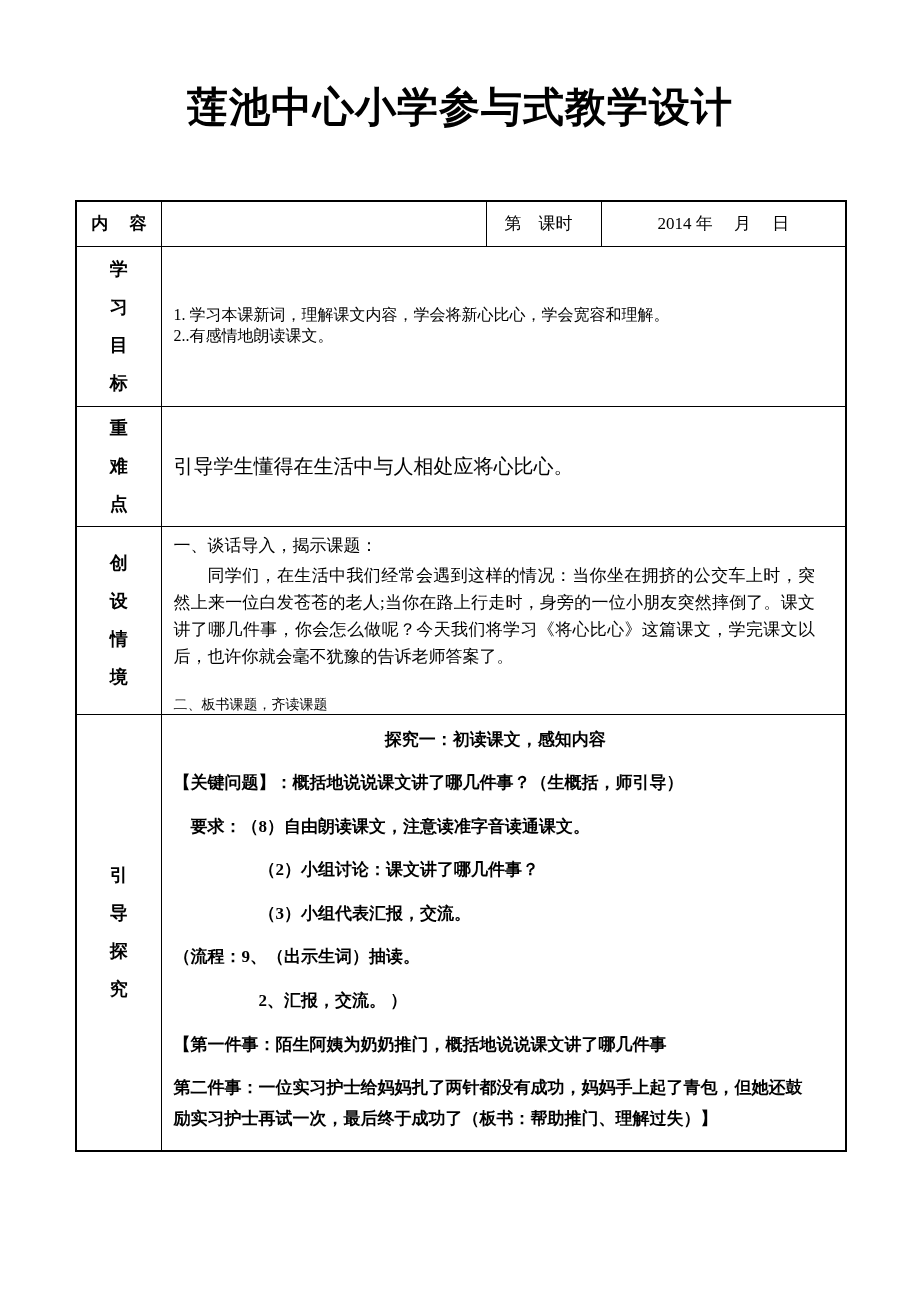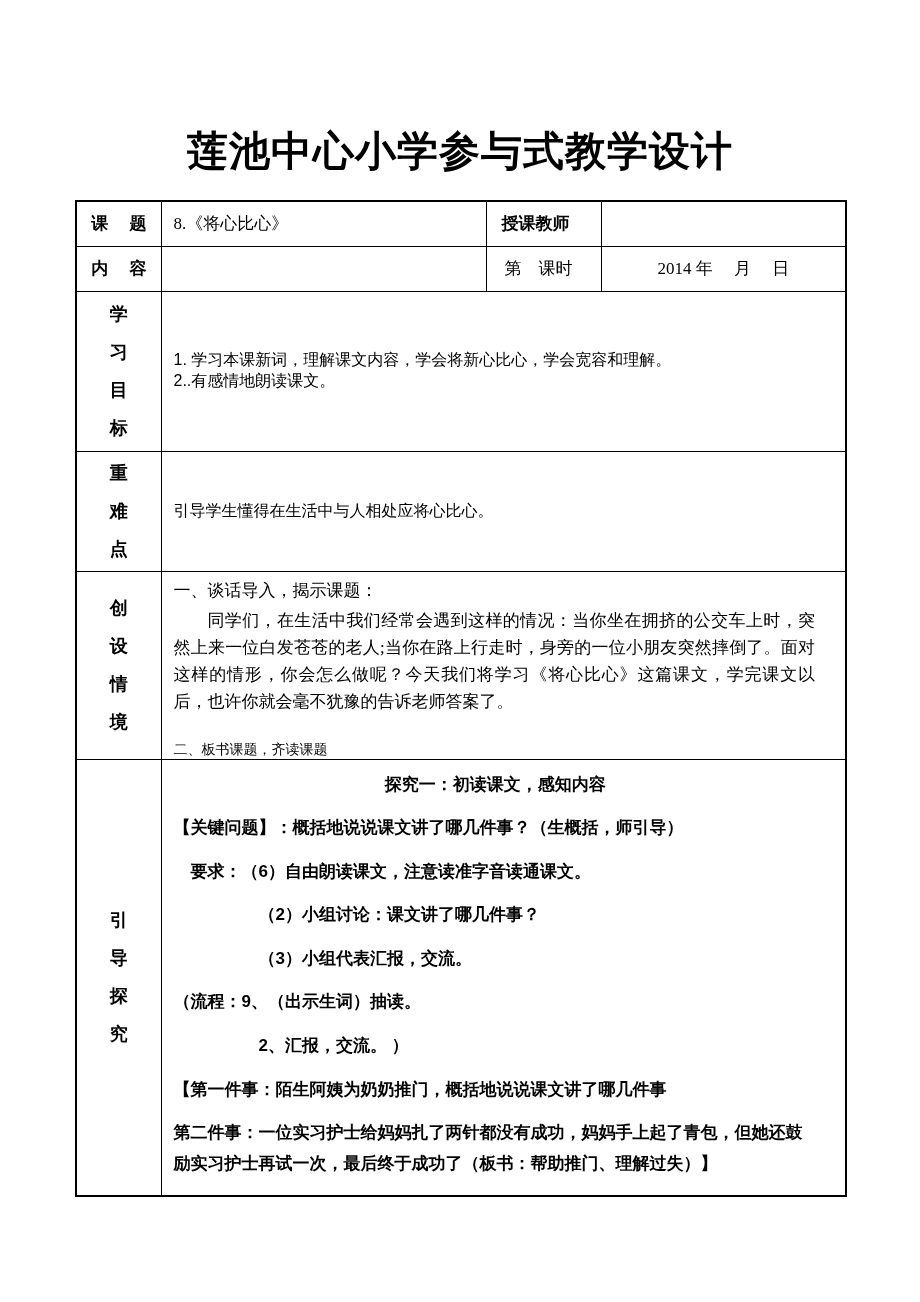--- a/index.html
+++ b/index.html
@@ -15,21 +15,20 @@
   .page-title {
     position: absolute;
     top: 80px;
     left: 0;
     width: 100%;
     text-align: center;
     font-size: 41px;
     font-weight: bold;
     letter-spacing: 1px;
     font-family: "Liberation Serif", serif;
-    margin-top: 44px;
   }
   table.lesson-table {
     position: absolute;
     top: 200px;
     left: 75px;
     width: 770px;
     border-collapse: collapse;
     table-layout: fixed;
     border: 2px solid #000;
   }
@@ -39,21 +38,21 @@
   col.c3 { width: 115px; }
   col.c4 { width: 245px; }
   tr.r1 { height: 45px; }
   tr.r2 { height: 45px; }
   tr.r3 { height: 160px; }
   tr.r4 { height: 120px; }
   tr.r5 { height: 188px; }
   tr.r6 { height: 437px; }
 
   .serif { font-family: "Liberation Serif", serif; }
-  .sans  { font-family: Liberation Sans, sans-serif; }
+  .sans  { font-family: Liberation Serif, serif; }
 
   .label-cell {
     font-weight: bold;
     text-align: center;
     font-size: 17px;
     white-space: pre;
   }
   .label-left {
     font-weight: bold;
     text-align: left;
@@ -78,21 +77,21 @@
   .vchar { line-height: 38px; }
 
   .obj-cell {
     padding-left: 12px;
     font-size: 16px;
   }
   .obj-line + .obj-line { }
 
   .kp-cell {
     padding-left: 12px;
-    font-size: 16px;
+    font-size: 20px;
   }
 
   .sit-cell {
     vertical-align: top;
     padding: 5px 30px 0 12px;
   }
   .qh-heading { font-size: 17px; line-height: 27px; }
   .qh-para {
     font-size: 17px;
     line-height: 27px;
@@ -124,26 +123,20 @@
 
   <table class="lesson-table">
     <colgroup>
       <col class="c1">
         <col class="c2">
         <col class="c3">
         <col class="c4">
     </colgroup>
     <tbody>
 
-      <tr class="r1">
-        <td class="label-cell serif">课　 题</td>
-        <td class="value-cell serif">8.《将心比心》</td>
-        <td class="label-left serif">授课教师</td>
-        <td class="value-cell serif"></td>
-      </tr>
 
       <tr class="r2">
         <td class="label-cell serif">内　 容</td>
         <td class="value-cell serif"></td>
         <td class="value-cell serif pl18">第　课时</td>
         <td class="value-cell serif center-cell">2014 年　 月　 日</td>
       </tr>
 
       <tr class="r3">
         <td class="vcell">
@@ -175,38 +168,38 @@
         <td class="vcell">
           <div class="vlabel">
               <div class="vchar">创</div>
               <div class="vchar">设</div>
               <div class="vchar">情</div>
               <div class="vchar">境</div>
             </div>
         </td>
         <td class="sit-cell serif" colspan="3">
           <div class="qh-heading">一、谈话导入，揭示课题：</div>
-          <div class="qh-para">同学们，在生活中我们经常会遇到这样的情况：当你坐在拥挤的公交车上时，突然上来一位白发苍苍的老人;当你在路上行走时，身旁的一位小朋友突然摔倒了。面对这样的情形，你会怎么做呢？今天我们将学习《将心比心》这篇课文，学完课文以后，也许你就会毫不犹豫的告诉老师答案了。</div>
+          <div class="qh-para">同学们，在生活中我们经常会遇到这样的情况：当你坐在拥挤的公交车上时，突然上来一位白发苍苍的老人;当你在路上行走时，身旁的一位小朋友突然摔倒了。课文讲了哪几件事，你会怎么做呢？今天我们将学习《将心比心》这篇课文，学完课文以后，也许你就会毫不犹豫的告诉老师答案了。</div>
           <div class="qh-footer">二、板书课题，齐读课题</div>
         </td>
       </tr>
 
       <tr class="r6">
         <td class="vcell">
           <div class="vlabel">
               <div class="vchar">引</div>
               <div class="vchar">导</div>
               <div class="vchar">探</div>
               <div class="vchar">究</div>
             </div>
         </td>
         <td class="gd-cell sans" colspan="3">
             <div class="gd-line center">探究一：初读课文，感知内容</div>
             <div class="gd-line">【关键问题】：概括地说说课文讲了哪几件事？（生概括，师引导）</div>
-            <div class="gd-line">　要求：（6）自由朗读课文，注意读准字音读通课文。</div>
+            <div class="gd-line">　要求：（8）自由朗读课文，注意读准字音读通课文。</div>
             <div class="gd-line">　　　　　（2）小组讨论：课文讲了哪几件事？</div>
             <div class="gd-line">　　　　　（3）小组代表汇报，交流。</div>
             <div class="gd-line">（流程：9、（出示生词）抽读。</div>
             <div class="gd-line">　　　　　2、汇报，交流。 ）</div>
             <div class="gd-line">【第一件事：陌生阿姨为奶奶推门，概括地说说课文讲了哪几件事</div>
             <div class="gd-line">第二件事：一位实习护士给妈妈扎了两针都没有成功，妈妈手上起了青包，但她还鼓励实习护士再试一次，最后终于成功了（板书：帮助推门、理解过失）】</div>
           </td>
       </tr>
 
     </tbody>

